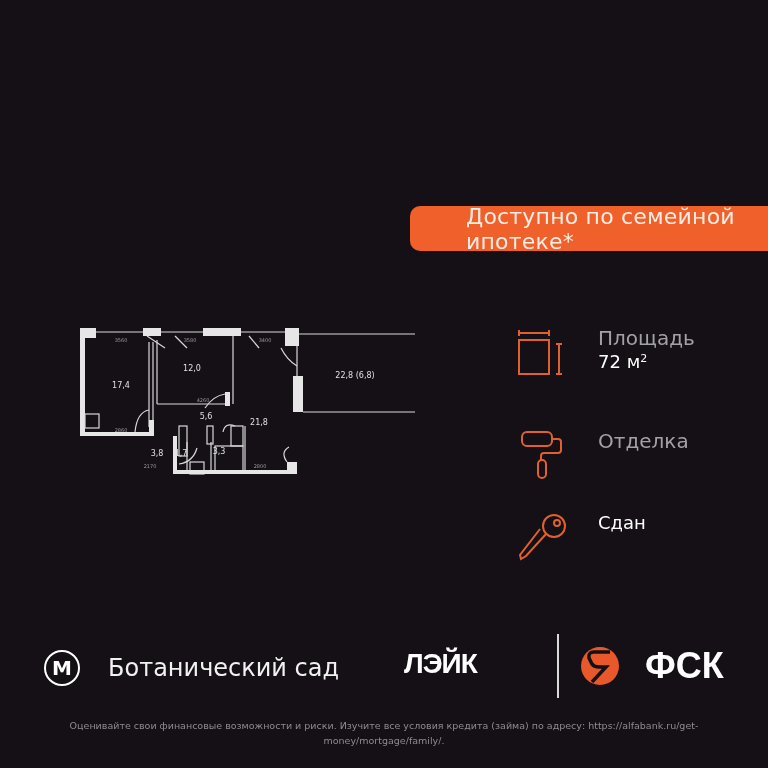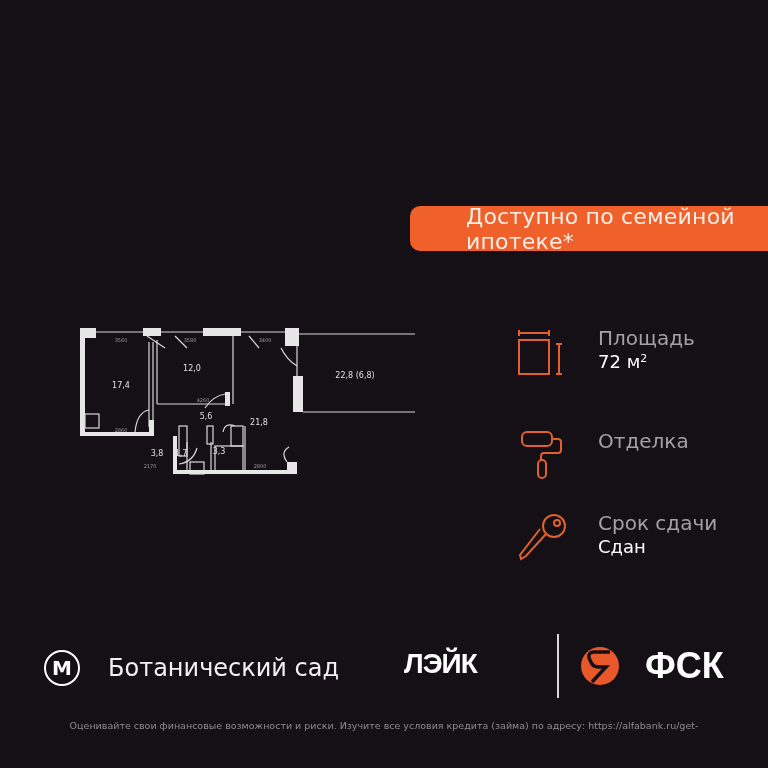--- a/index.html
+++ b/index.html
@@ -172,21 +172,20 @@
   </div>
 </div>
 
 <div class="feature" style="top:511px;">
   <svg class="icon" viewBox="0 0 52 52" fill="none" stroke="#e0612f" stroke-width="2">
     <circle cx="38" cy="15" r="11"></circle>
     <circle cx="41" cy="12" r="3"></circle>
     <path d="M30 23 L10 45 L5 48 L4 44 L24 18"></path>
   </svg>
   <div class="text" style="top:0;">
-    <div class="label">Срок сдачи</div>
     <div class="value">Сдан</div>
   </div>
 </div>
 
 <div class="metro">
   <div class="metro-icon">M</div>
   <div class="metro-name">Ботанический сад</div>
 </div>
 
 <div class="logo-lake">ЛЭЙК</div>
@@ -194,13 +193,14 @@
 <div class="logo-fsk">
   <svg width="40" height="40" viewBox="0 0 40 40">
     <circle cx="20" cy="20" r="19" fill="#e8582a"></circle>
     <path d="M30 6 L14 6 Q8 6 9 12 L12 18 Q14 21 19 21 L26 21 L12 36" fill="none" stroke="#141015" stroke-width="3.5"></path>
   </svg>
   <span class="fsk-text">ФСК</span>
 </div>
 
 <div class="disclaimer">
   <div>Оценивайте свои финансовые возможности и риски. Изучите все условия кредита (займа) по адресу: https://alfabank.ru/get-</div>
+  <div>money/mortgage/family/.</div>
 </div>
 
 </body></html>

